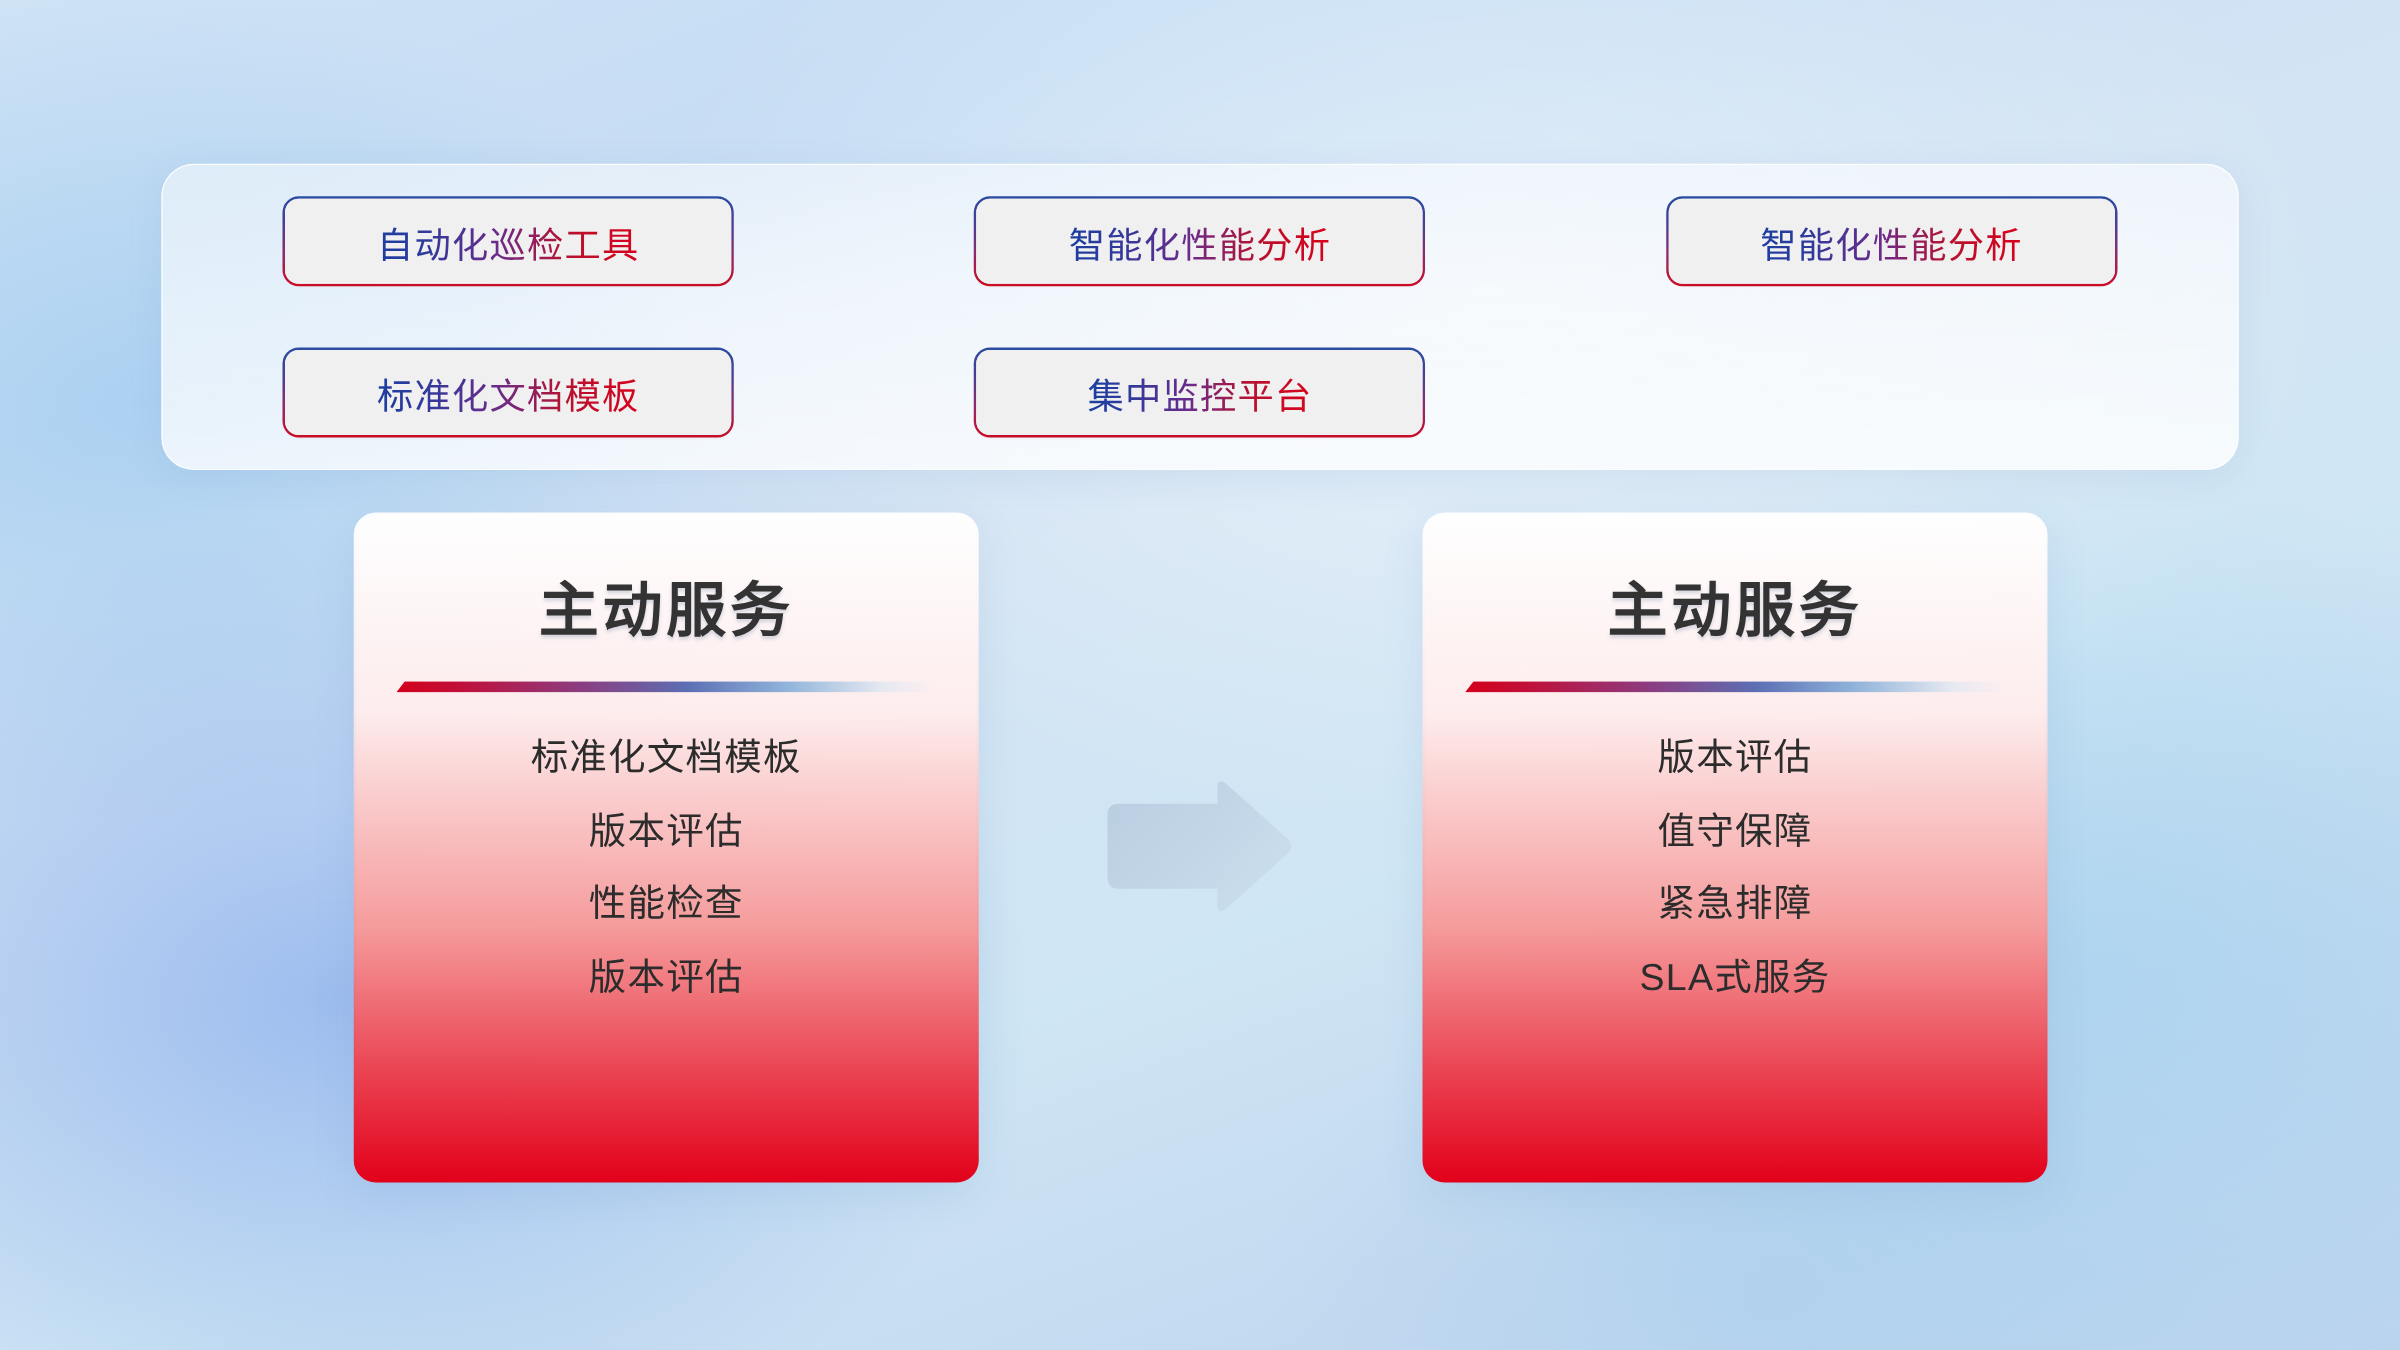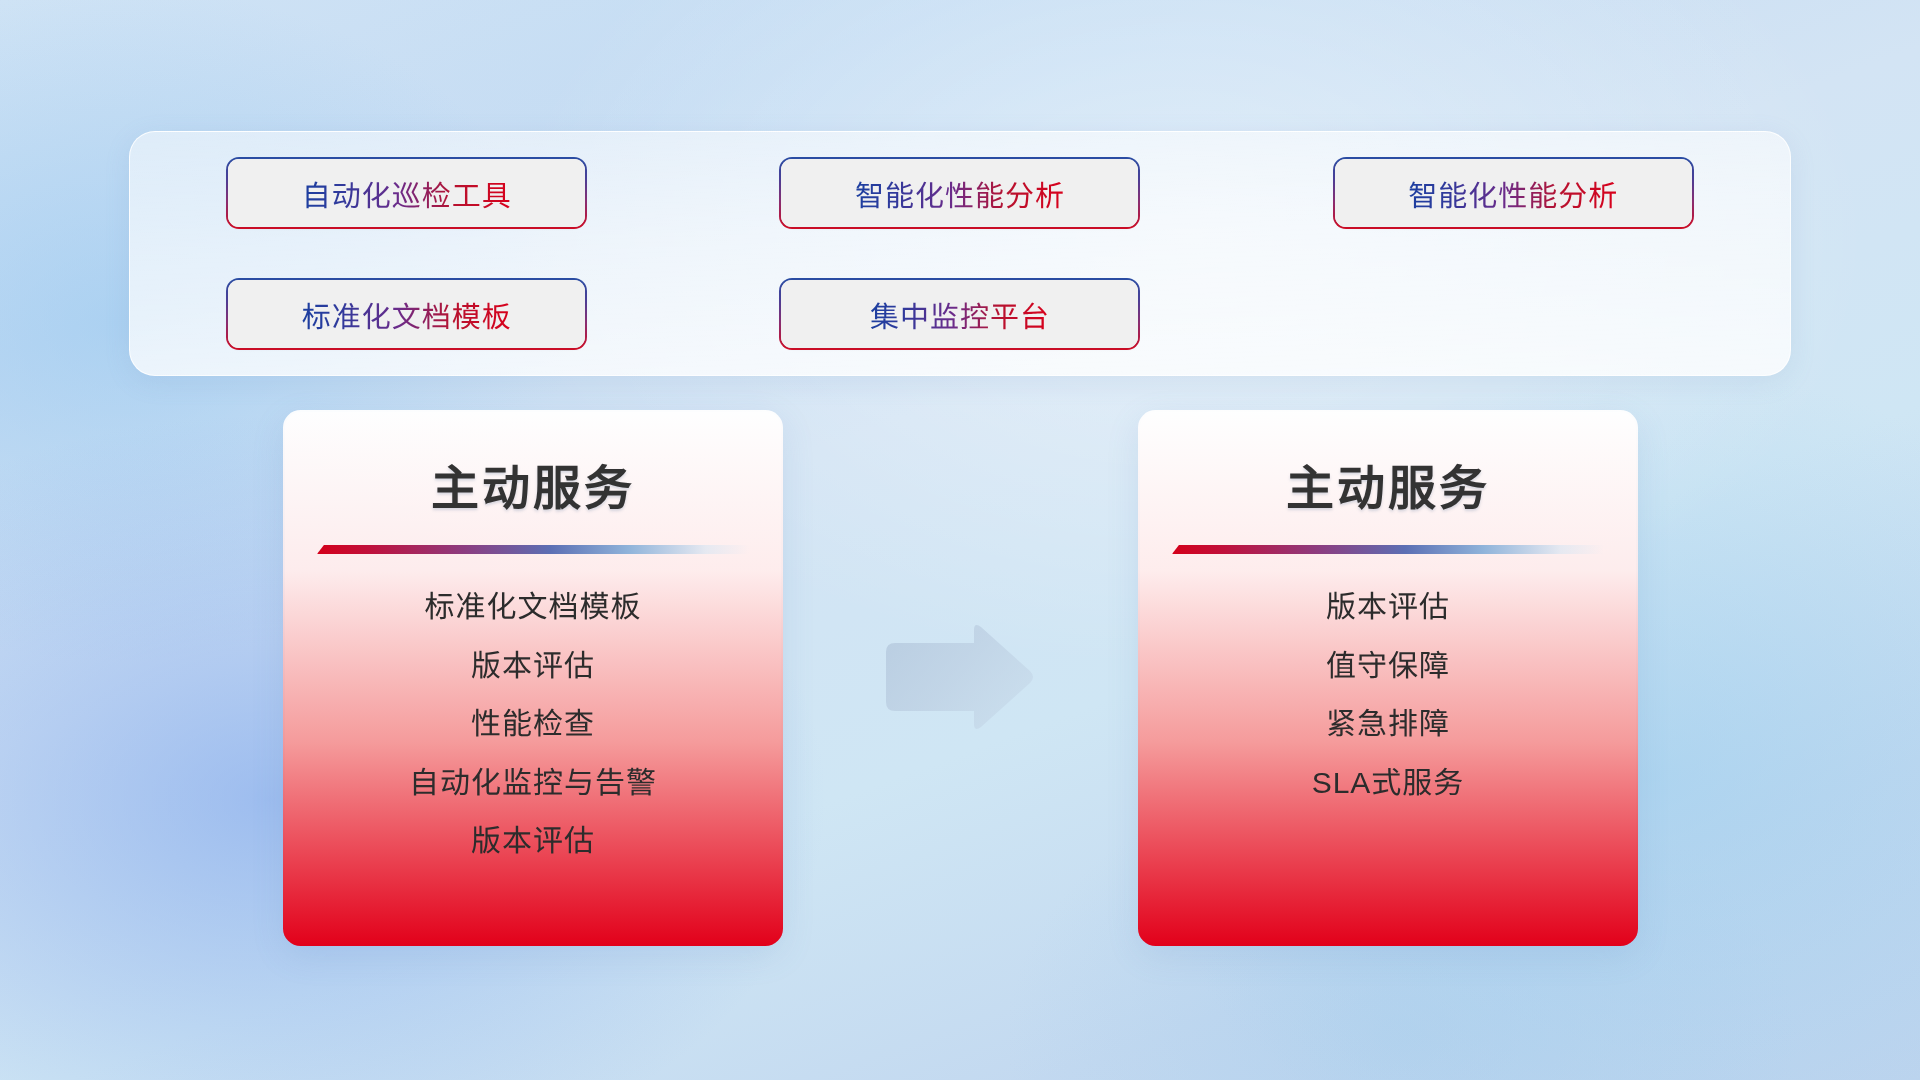--- a/index.html
+++ b/index.html
@@ -185,21 +185,20 @@
 
   </div>
 
   <div class="card" id="card-active">
     <div class="card-title">主动服务</div>
     <div class="card-underline"></div>
     <ul class="card-list">
       <li>标准化文档模板</li>
       <li>版本评估</li>
       <li>性能检查</li>
-      <li>自动化监控与告警</li>
       <li>版本评估</li>
     </ul>
   </div>
 
   <div class="arrow">
     <svg viewBox="0 0 158 110" xmlns="http://www.w3.org/2000/svg" aria-hidden="true">
       <defs>
         <linearGradient id="arrowGrad" x1="0" y1="0" x2="1" y2="0.6">
           <stop offset="0%" stop-color="#b0c4da" stop-opacity="0.72"></stop>
           <stop offset="55%" stop-color="#b9cbdf" stop-opacity="0.62"></stop>

